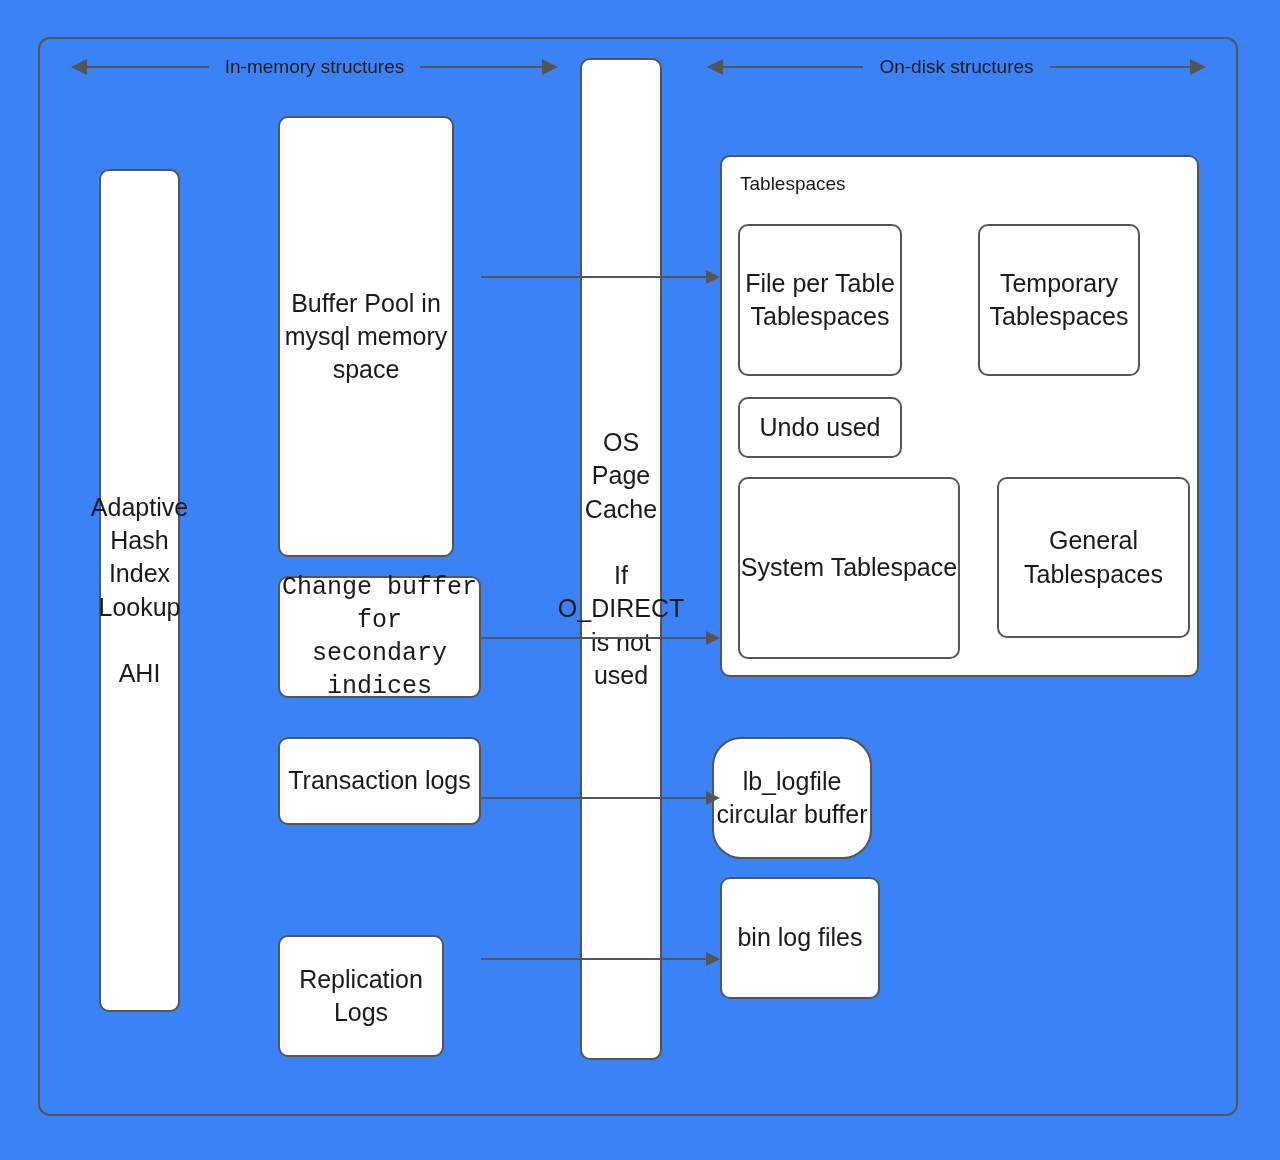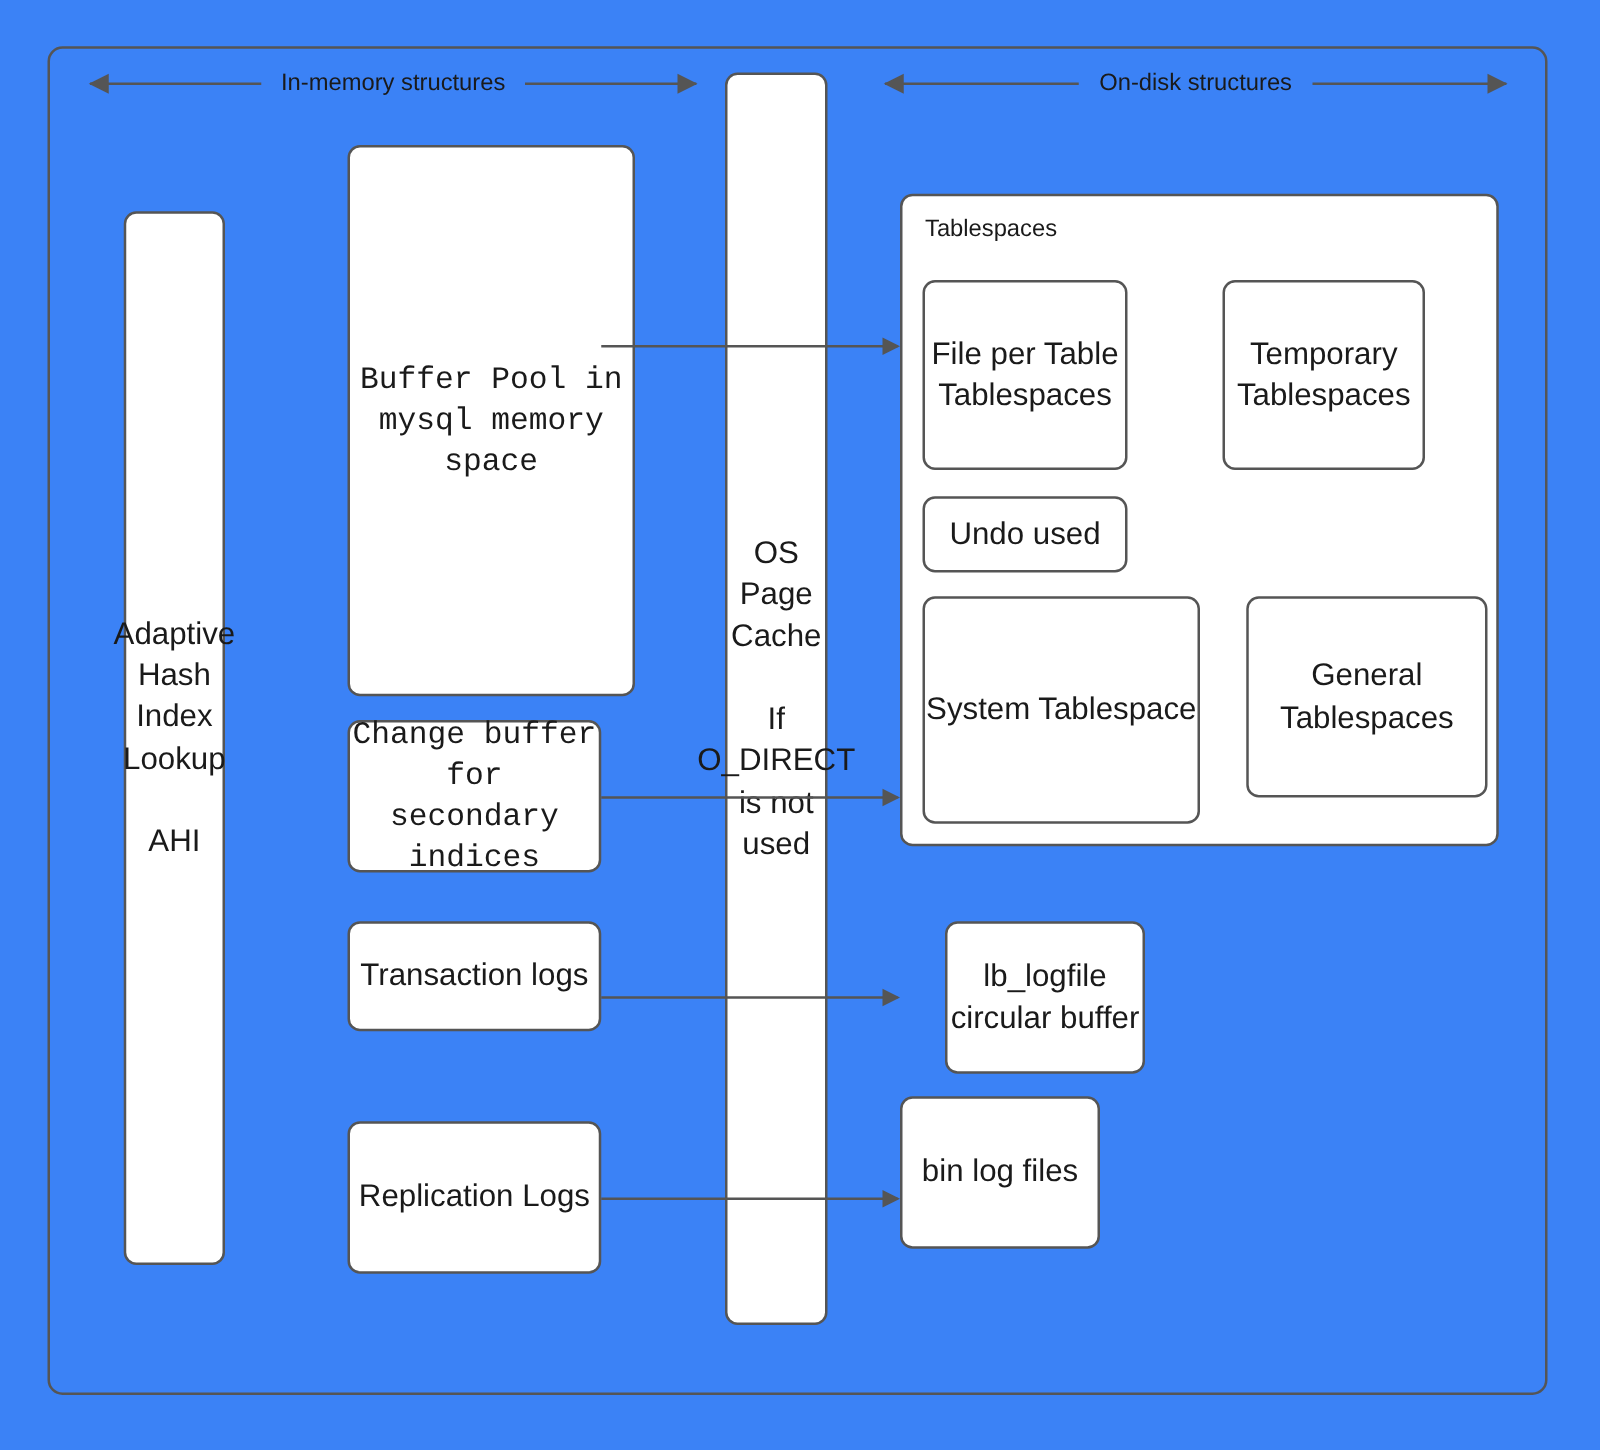--- a/index.html
+++ b/index.html
@@ -154,37 +154,37 @@
 
   <div class="box overflow-text" style="left:99px; top:169px; width:81px; height:843px;">
     <span class="inner">Adaptive
 Hash
 Index
 Lookup
 
 AHI</span>
   </div>
 
-  <div class="box" style="left:278px; top:116px; width:230px; height:441px;font-family:Liberation Mono, monospace;">
+  <div class="box" style="left:278px; top:116px; width:176px; height:441px;">
     <span class="inner">Buffer Pool in
 mysql memory
 space</span>
   </div>
 
   <div class="box" style="left:278px; top:576px; width:203px; height:122px;font-family:Liberation Mono, monospace;">
     <span class="inner">Change buffer for
 secondary
 indices</span>
   </div>
 
   <div class="box" style="left:278px; top:737px; width:203px; height:88px;">
     <span class="inner">Transaction logs</span>
   </div>
 
-  <div class="box" style="left:278px; top:897px; width:203px; height:122px;">
+  <div class="box" style="left:278px; top:935px; width:166px; height:122px;">
     <span class="inner">Replication Logs</span>
   </div>
 
   <div class="box overflow-text" style="left:580px; top:58px; width:82px; height:1002px;">
     <span class="inner">OS
 Page
 Cache
 
 If
 O_DIRECT
@@ -212,21 +212,21 @@
 
   <div class="box" style="left:738px; top:477px; width:222px; height:182px;">
     <span class="inner">System Tablespace</span>
   </div>
 
   <div class="box" style="left:997px; top:477px; width:193px; height:161px;">
     <span class="inner">General
 Tablespaces</span>
   </div>
 
-  <div class="box" style="left:756px; top:737px; width:160px; height:122px;">
+  <div class="box" style="left:712px; top:737px; width:160px; height:122px;border-radius:29px;">
     <span class="inner">lb_logfile
 circular buffer</span>
   </div>
 
   <div class="box" style="left:720px; top:877px; width:160px; height:122px;">
     <span class="inner">bin log files</span>
   </div>
 
   <div class="connector" style="left:481px; top:276px; width:237px;"></div>
 

